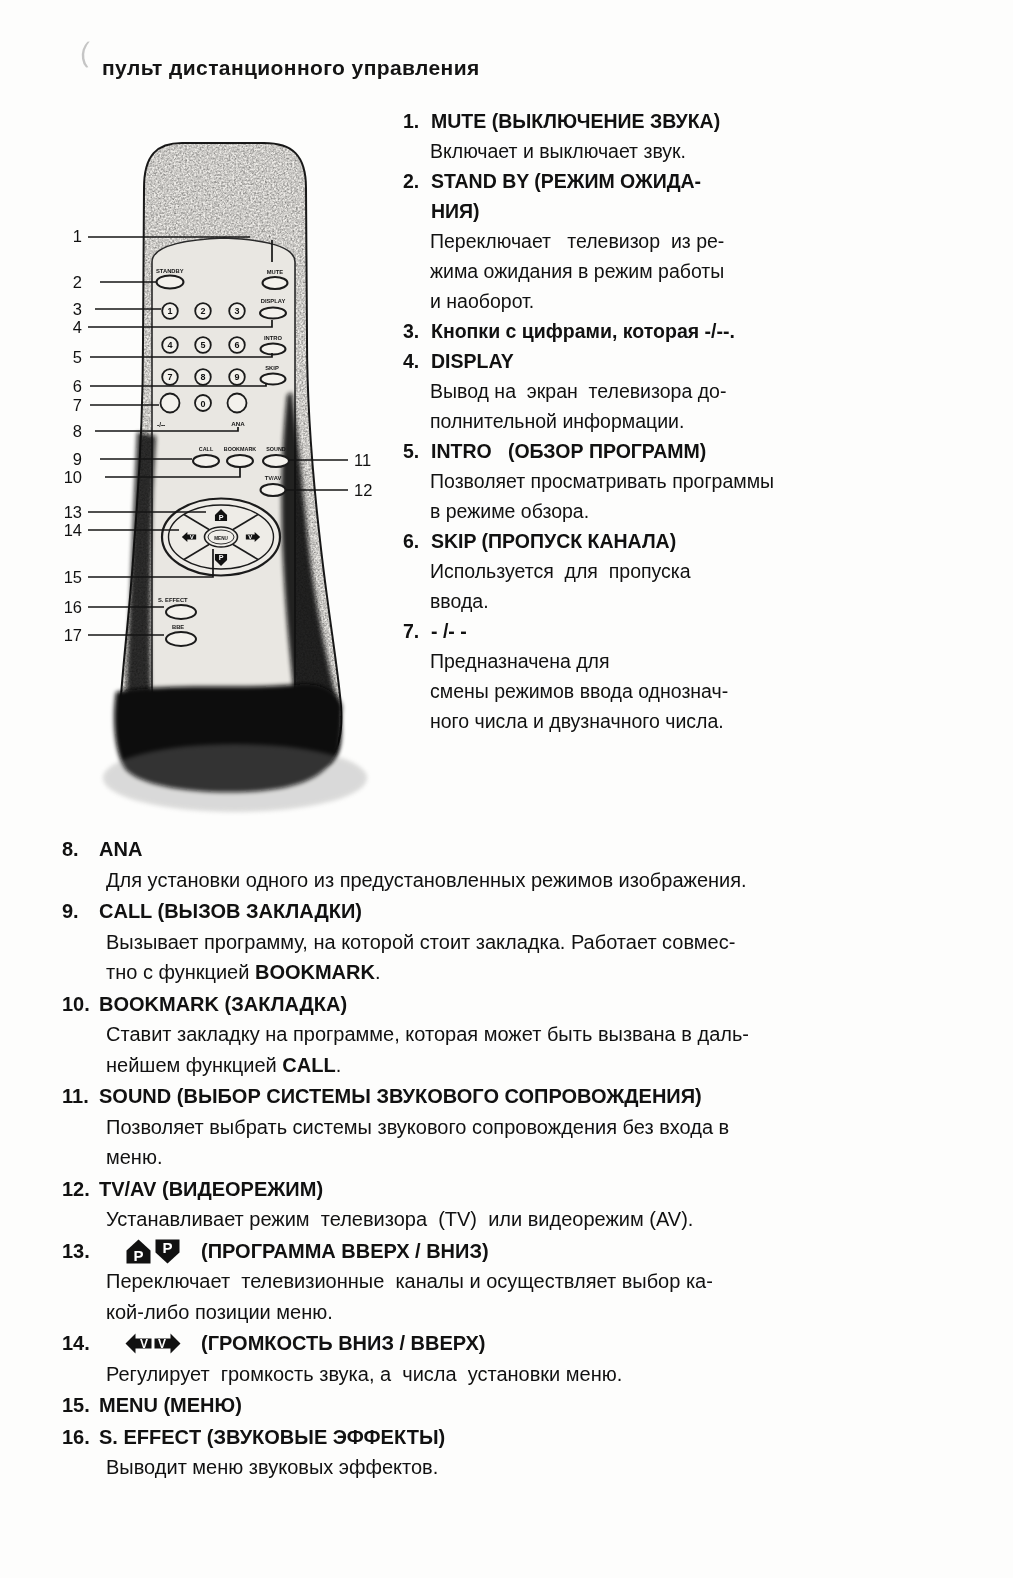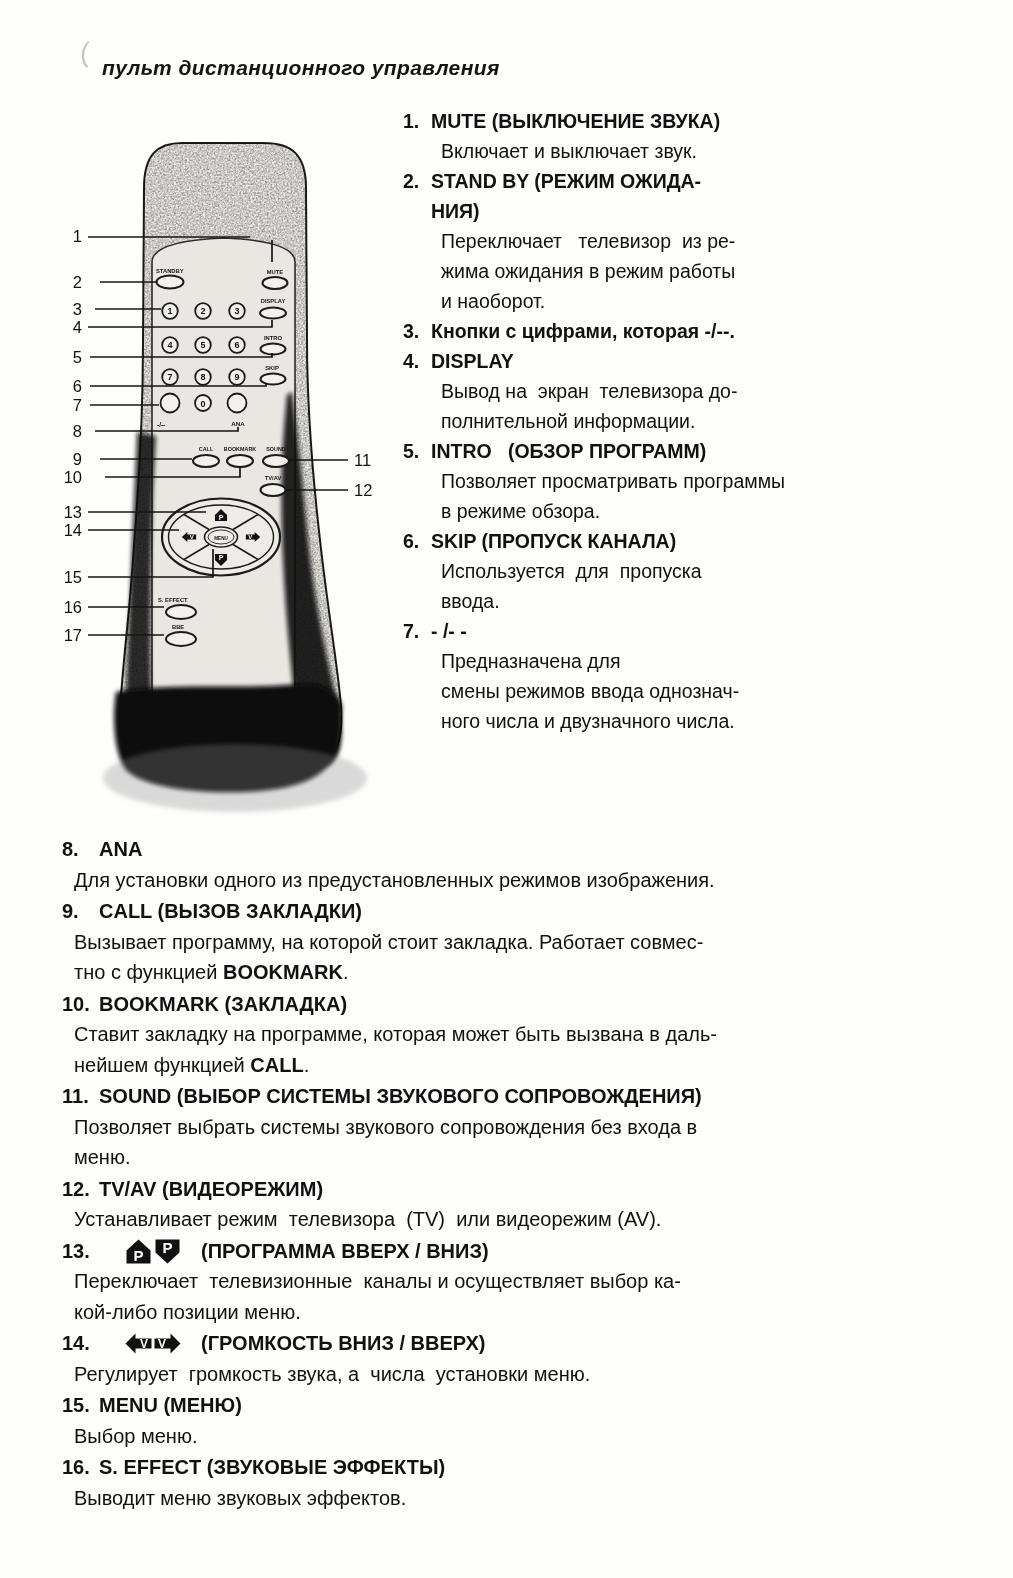--- a/index.html
+++ b/index.html
@@ -3,42 +3,42 @@
 <meta charset="utf-8">
 <style>
   html,body{margin:0;padding:0;}
   body{
     width:1013px;height:1578px;position:relative;background:#fdfdfc;
     font-family:"Liberation Sans","DejaVu Sans",sans-serif;color:#111;
     overflow:hidden;
   }
   .page-title{
     position:absolute;left:102px;top:42px;
-    font-size:21px;font-weight:bold;font-style:italic;letter-spacing:.4px;color:#141414;
+    font-size:21px;font-weight:bold;letter-spacing:.4px;color:#141414;
   }
   .title-artifact{
     position:absolute;left:80px;top:38px;font-size:27px;color:#999;opacity:.55;
     font-style:italic;transform:rotate(-8deg);
   }
   .diagram{position:absolute;left:40px;top:100px;width:360px;height:720px;}
 
   
   .right-col{position:absolute;left:403px;top:106px;width:470px;font-size:19.5px;line-height:30px;}
   .ritem .head{display:flex;font-weight:bold;}
   .rnum{flex:none;width:28px;}
   .rtitle{white-space:pre-wrap;}
-  .rdesc{margin-left:38px;white-space:pre-wrap;}
+  .rdesc{margin-left:27px;white-space:pre-wrap;}
 
   
   .bottom-sec{position:absolute;left:62px;top:834px;width:810px;font-size:20px;line-height:30.5px;}
   .bitem{margin-bottom:1px;}
   .bitem .bhead{display:flex;align-items:flex-start;font-weight:bold;}
   .bnum{flex:none;width:37px;font-weight:bold;}
   .btitle{white-space:pre-wrap;}
-  .bdesc{margin-left:12px;white-space:pre-wrap;font-weight:normal;}
+  .bdesc{margin-left:44px;white-space:pre-wrap;font-weight:normal;}
   .bdesc b{font-weight:bold;}
   .inline-desc{font-weight:normal;white-space:pre-wrap;}
   .inline-desc b{font-weight:bold;}
   .iconpair{flex:none;display:inline-flex;gap:2px;margin-left:26px;margin-right:20px;position:relative;top:2px;}
   .iconpair svg{display:block;}
   svg text{font-family:"Liberation Sans","DejaVu Sans",sans-serif;}
 </style>
 </head>
 <body>
 
@@ -351,21 +351,20 @@
       </span>
       <span class="btitle">(ГРОМКОСТЬ ВНИЗ / ВВЕРХ)</span>
     </div>
     <div class="bdesc"><span>Регулирует  громкость звука, а  числа  установки меню.</span></div>
   </div>
   <div class="bitem">
     <div class="bhead">
         <span class="bnum">15.</span>
         <span class="btitle">MENU (МЕНЮ)</span>
       </div>
-    <div class="bdesc"><span>Выбор меню.</span></div>
   </div>
   <div class="bitem">
     <div class="bhead">
         <span class="bnum">16.</span>
         <span class="btitle">S. EFFECT (ЗВУКОВЫЕ ЭФФЕКТЫ)</span>
       </div>
     <div class="bdesc"><span>Выводит меню звуковых эффектов.</span></div>
   </div>
 
 </div>

